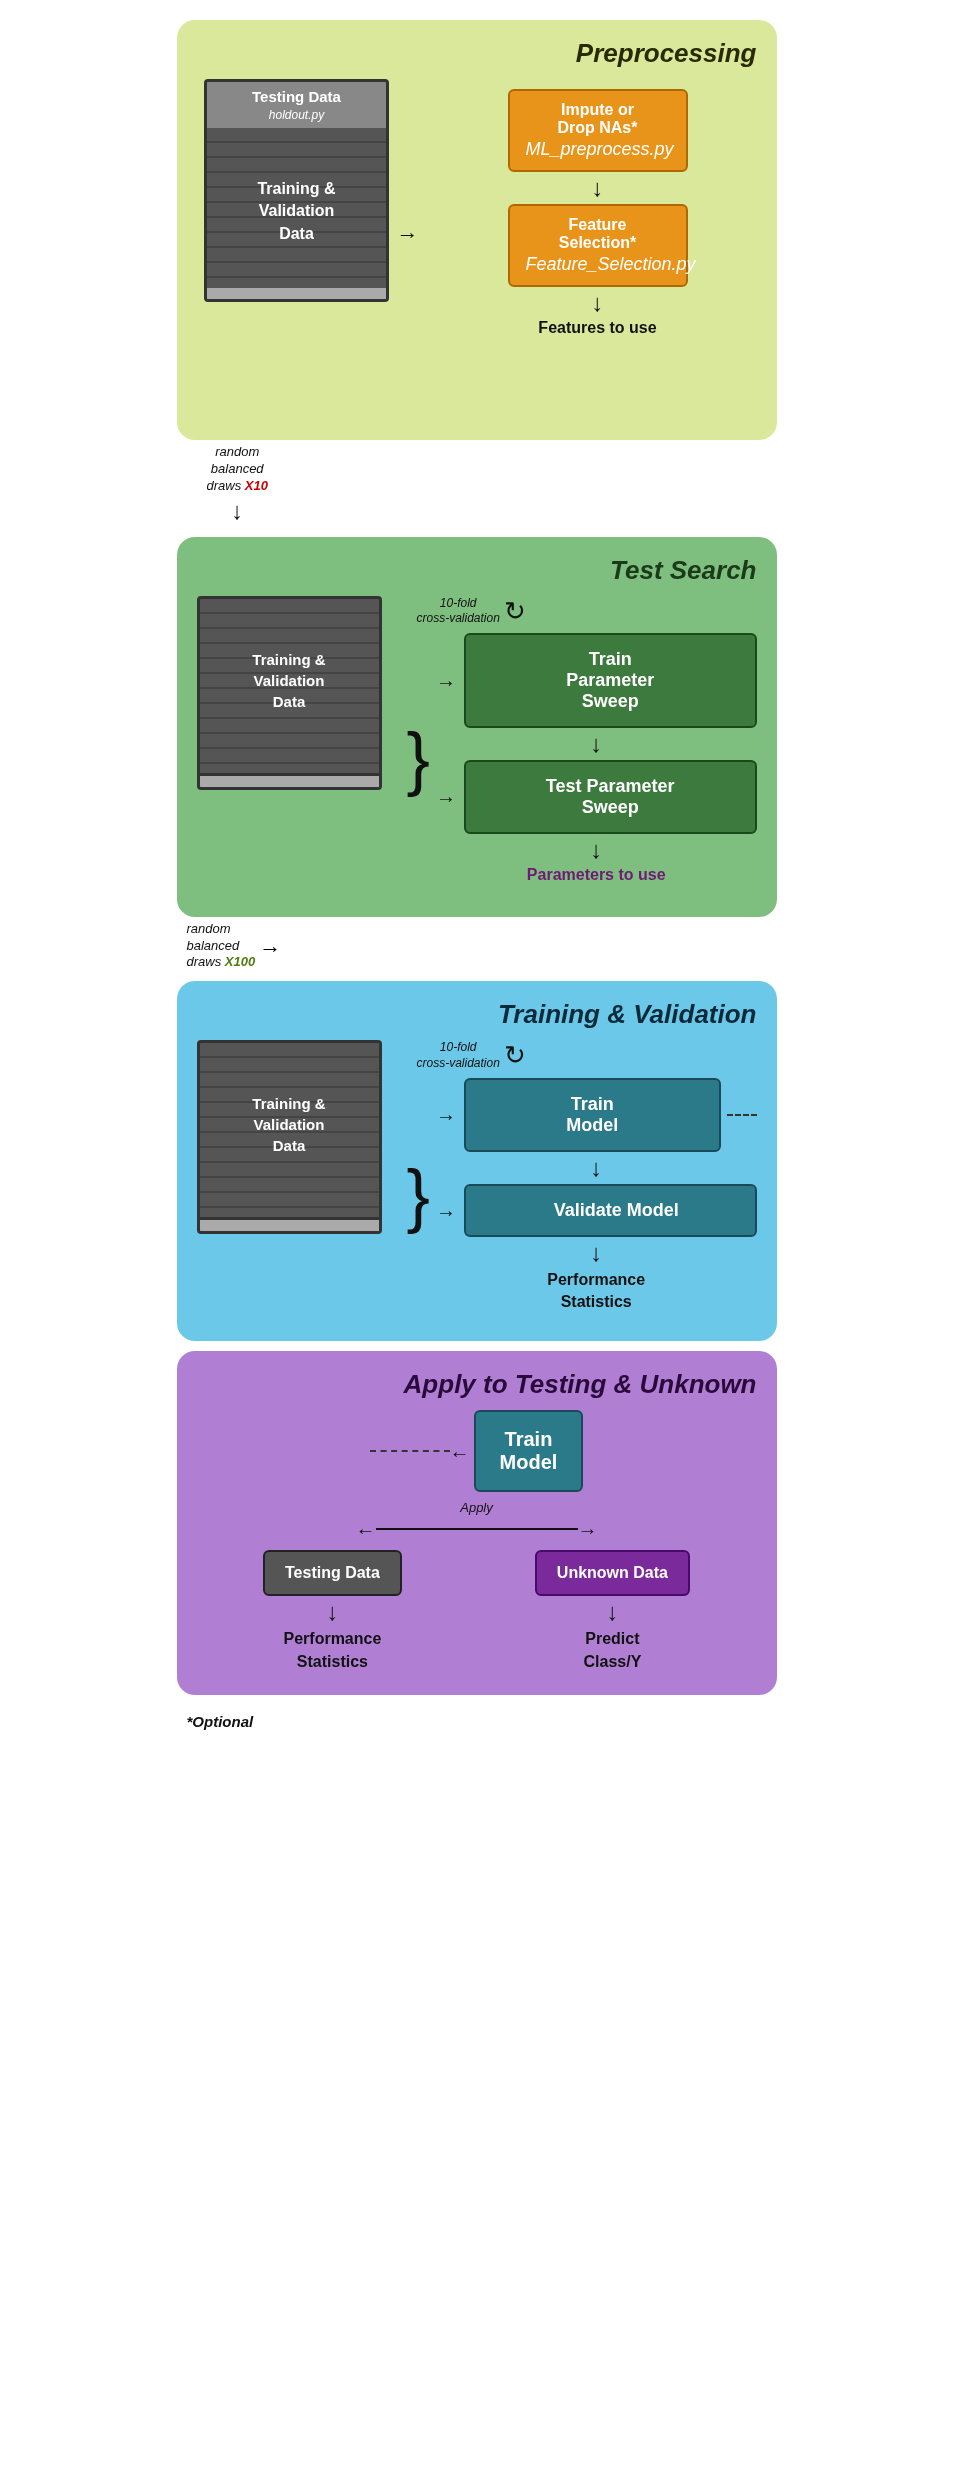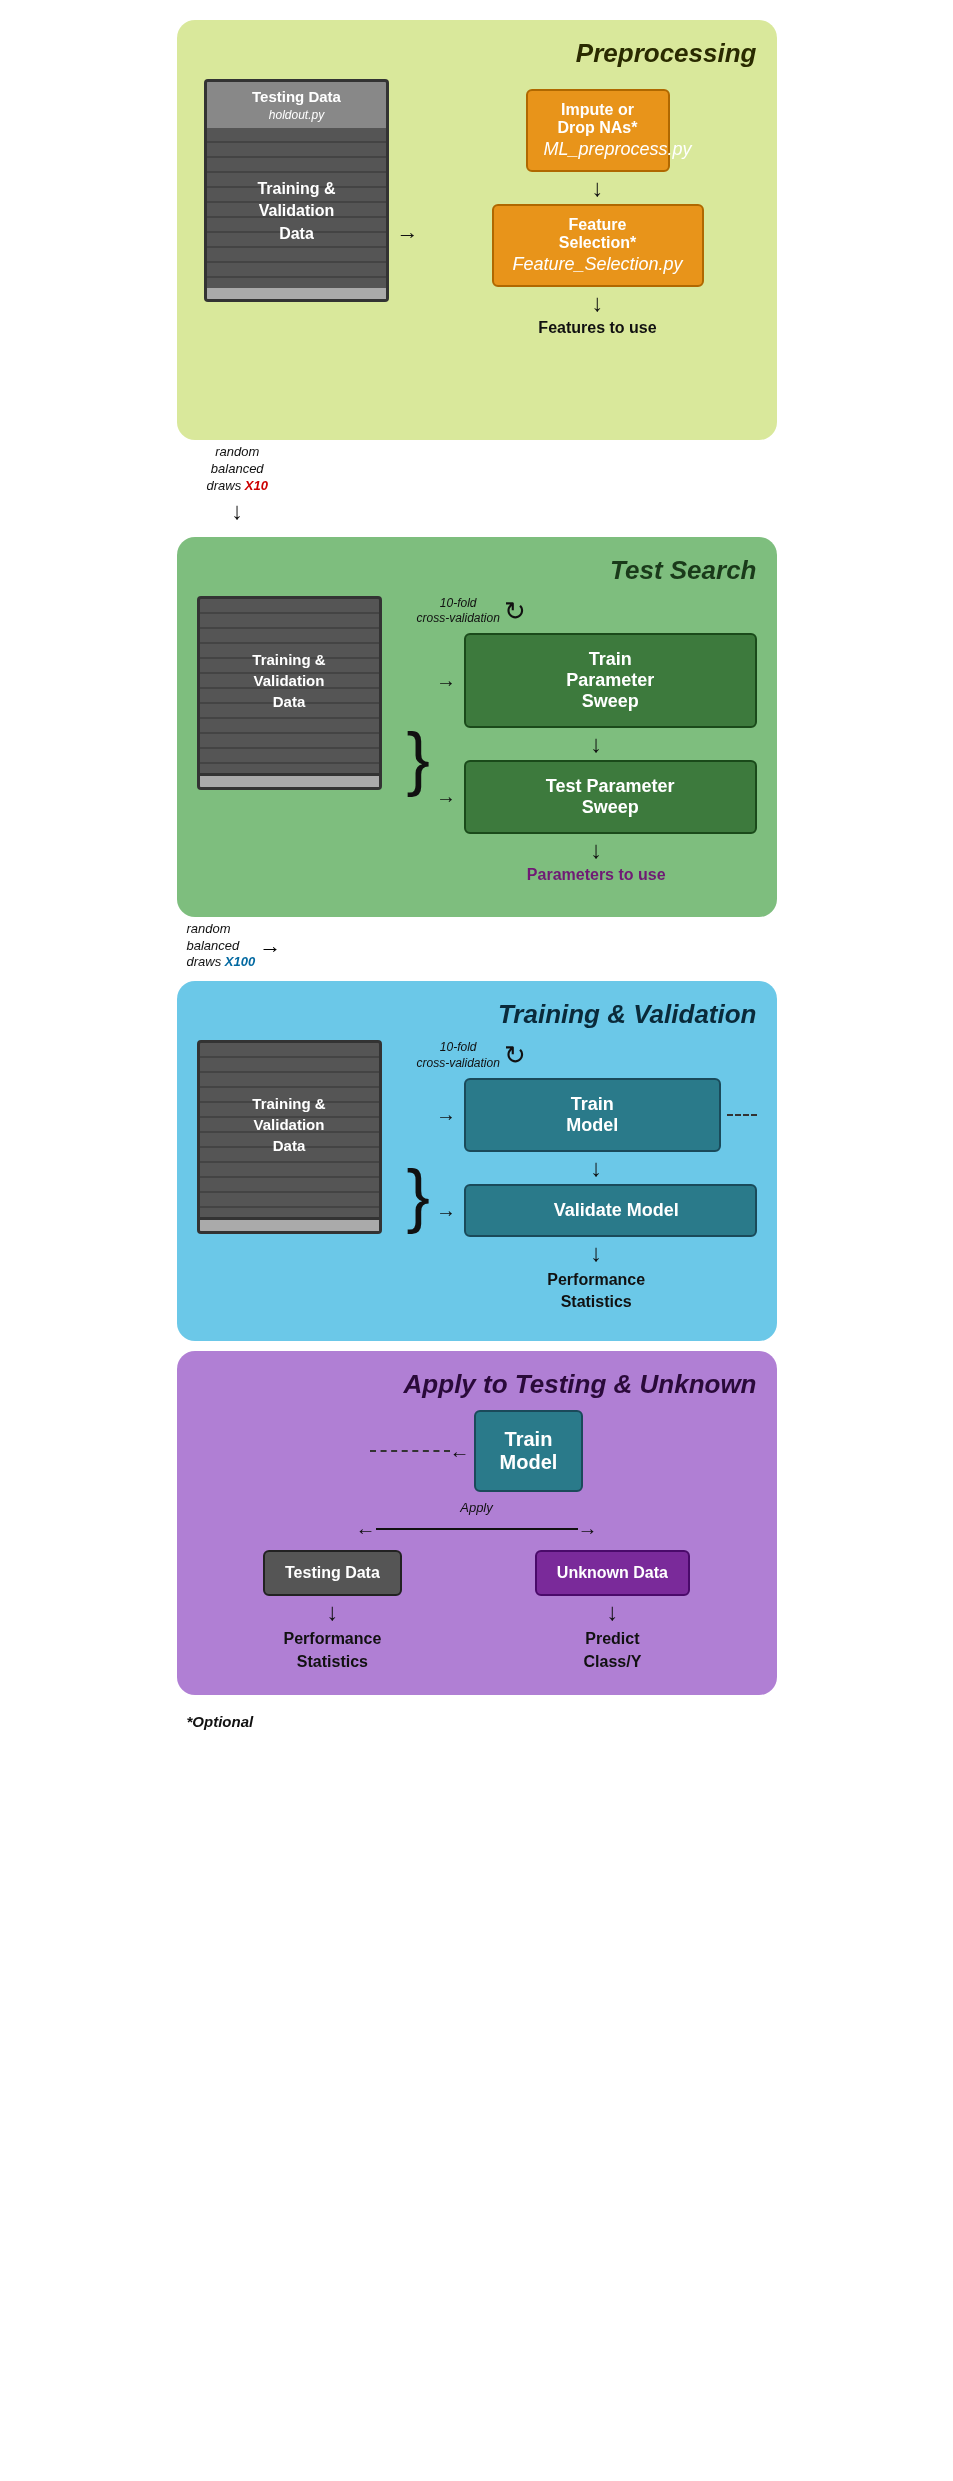--- a/index.html
+++ b/index.html
@@ -256,27 +256,27 @@
 
           <div style="background:#aaa;height:14px;border:3px solid #333;border-top:none;border-radius:0 0 4px 4px;"></div>
         </div>
       </div>
 
       <div style="display:flex;align-items:center;margin-top:140px;margin-left:0px;margin-right:0px;">
         <span style="font-size:22px;color:#111;">→</span>
       </div>
 
       <div class="preproc-right">
-        <div class="orange-box" style="width:144px;">
+        <div class="orange-box" style="width:180px;">
           <div style="white-space:pre-line;">Impute or
 Drop NAs*</div>
           <div class="orange-box-subtitle">ML_preprocess.py</div>
         </div>
         <div class="arrow-down">↓</div>
-        <div class="orange-box" style="width:212px;">
+        <div class="orange-box" style="width:180px;">
           <div style="white-space:pre-line;">Feature
 Selection*</div>
           <div class="orange-box-subtitle">Feature_Selection.py</div>
         </div>
         <div class="arrow-down">↓</div>
         <div style="font-size:16px;font-weight:bold;color:#111;">Features to use</div>
       </div>
     </div>
   </div>
 
@@ -338,21 +338,21 @@
       </div>
     </div>
   </div>
 
   <div style="display:flex;flex-direction:row;align-items:flex-start;width:100%;padding-left:10px;margin-top:4px;">
 
     <div style="display:flex;flex-direction:column;align-items:flex-start;">
 
       <div style="display:flex;flex-direction:row;align-items:center;">
         <div style="font-style:italic;font-size:13px;color:#111;line-height:1.3;margin-right:4px;">
-          <em>random<br>balanced<br>draws <span style="color:#0369a1;font-weight:bold;">X100</span></em>
+          <em>random<br>balanced<br>draws <span style="color:#4d7c0f;font-weight:bold;">X100</span></em>
         </div>
         <div style="font-size:22px;">→</div>
       </div>
     </div>
   </div>
 
   <div class="section-box section-training">
     <div class="section-title section-title-blue">Training &amp; Validation</div>
 
     <div class="tr-inner">

